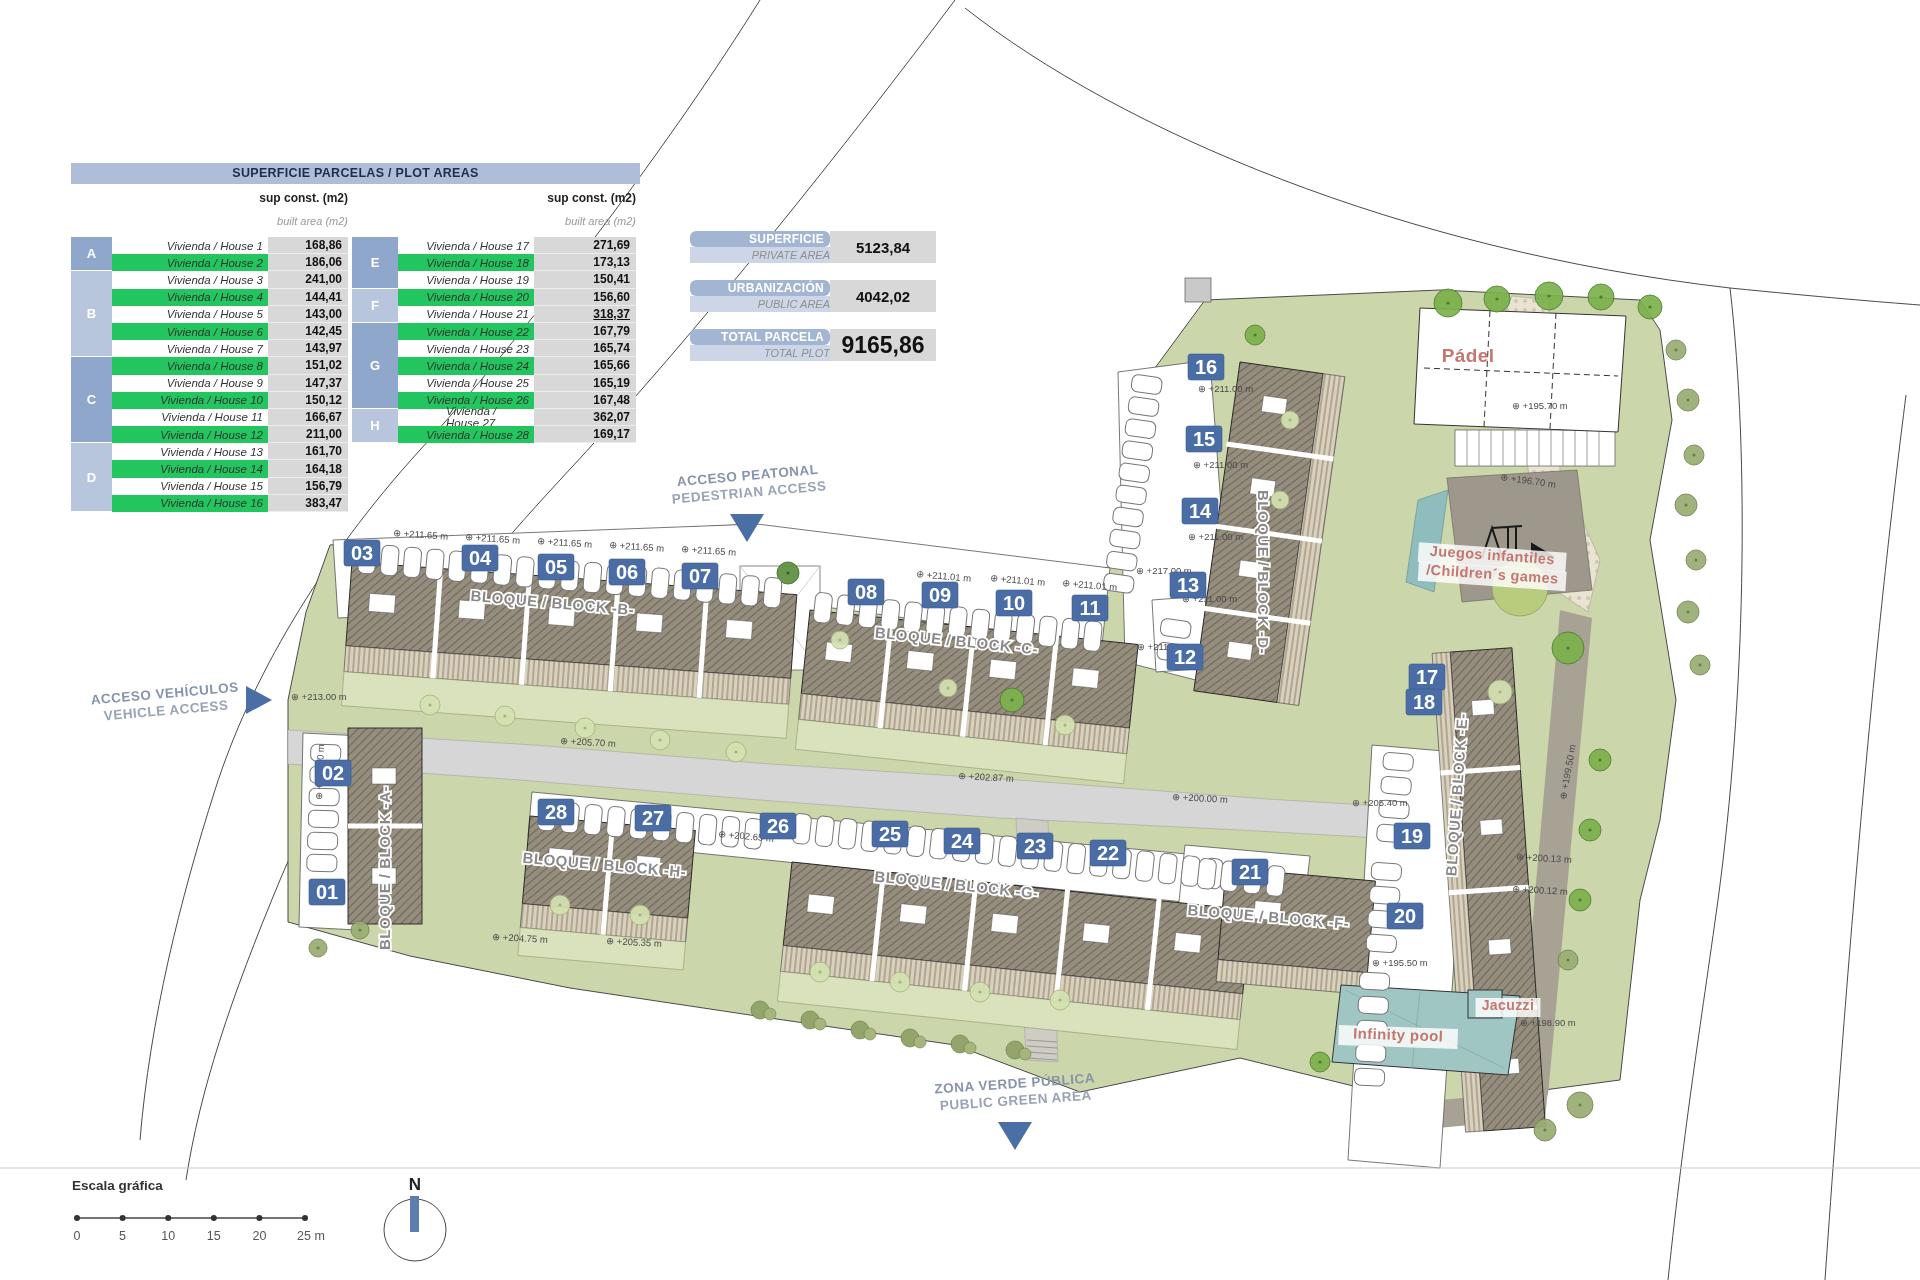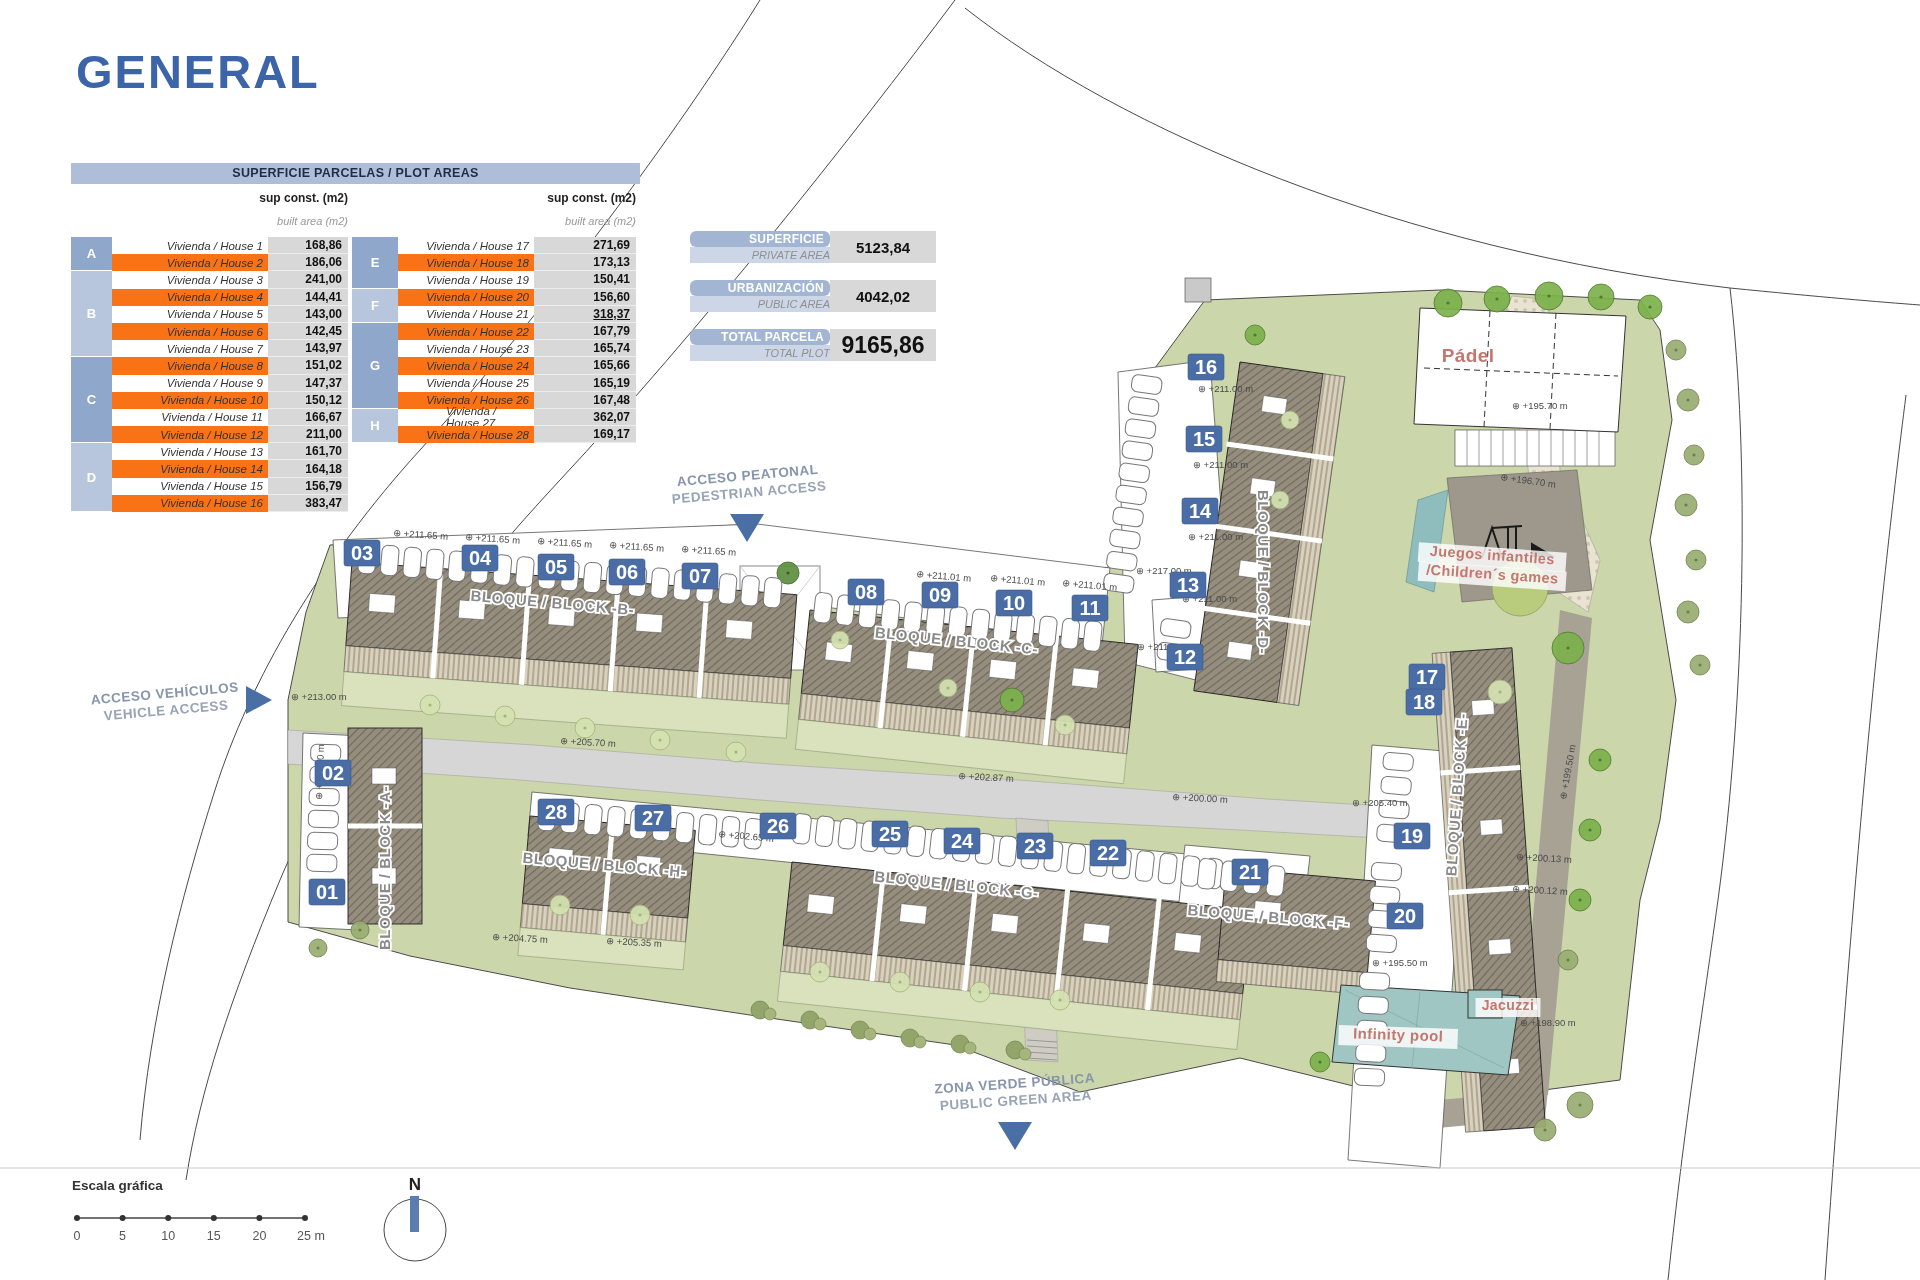--- a/index.html
+++ b/index.html
@@ -17,21 +17,21 @@
   .colhead{position:absolute;width:160px;text-align:right;font-weight:bold;font-size:12px;color:#222;}
   .colsub{position:absolute;width:160px;text-align:right;font-style:italic;font-size:11px;color:#999;}
   .side-grid{position:absolute;display:grid;}
   .grid-left{left:0;top:74px;grid-template-columns:41px 156px 80px;grid-auto-rows:17.2px;}
   .grid-right{left:281px;top:74px;grid-template-columns:46px 136px 102px;grid-auto-rows:17.2px;}
   .g-letter{display:flex;align-items:center;justify-content:center;color:#fff;font-weight:bold;
             font-size:13px;border-bottom:1px solid #fff;}
   .g-letter.dark{background:#8ea7ca;} .g-letter.light{background:#b7c6dd;}
   .g-name{display:flex;align-items:center;justify-content:flex-end;padding-right:5px;
           font-style:italic;color:#333;}
-  .g-name.alt{background:#f97316;}
+  .g-name.alt{background:#22c55e;}
   .g-val{display:flex;align-items:center;justify-content:flex-end;padding-right:6px;
          background:#d8d8d8;font-weight:bold;color:#111;font-size:12px;
          border-bottom:1px solid rgba(255,255,255,.55);}
   
   #summary{position:absolute;left:690px;top:231px;width:262px;}
   .sum-box{display:flex;margin-bottom:17px;height:32px;}
   .sum-labels{width:140px;display:flex;flex-direction:column;}
   .sum-es{background:#a2b6d4;color:#fff;font-weight:bold;font-size:12px;text-align:right;
           padding-right:6px;height:16px;line-height:16px;letter-spacing:.3px;border-radius:6px;}
   .sum-en{background:#cdd6e6;color:#8f8f8f;font-style:italic;font-size:11px;text-align:right;
@@ -629,21 +629,20 @@
           <rect x="1475.56" y="998" width="64.88" height="19" fill="rgba(255,255,255,0.82)"></rect>
           <text x="1508" y="1010" font-size="14" fill="#c4776e" text-anchor="middle" font-weight="bold" letter-spacing="0.4">Jacuzzi</text>
         </g>
         <g transform="rotate(2 1398 1040)">
           <rect x="1338.4" y="1027" width="119.20000000000002" height="20" fill="rgba(255,255,255,0.82)"></rect>
           <text x="1398" y="1040" font-size="15" fill="#c4776e" text-anchor="middle" font-weight="bold" letter-spacing="0.4">Infinity pool</text>
         </g>
       </g>
   </svg>
 
-  <div id="page-title">GENERAL</div>
 
   <div id="plot-table">
     <div class="tbl-header">SUPERFICIE PARCELAS / PLOT AREAS</div>
     <div class="colhead" style="left:117px;top:28px;">sup const. (m2)</div>
     <div class="colsub" style="left:117px;top:52px;">built area (m2)</div>
     <div class="colhead" style="left:405px;top:28px;">sup const. (m2)</div>
     <div class="colsub" style="left:405px;top:52px;">built area (m2)</div>
     <div id="grid-left" class="side-grid grid-left">
         <div class="g-letter dark" style="grid-area: 1 / 1 / span 2;">A</div>
         <div class="g-name" style="grid-area: 1 / 2;">Vivienda / House 1</div>

